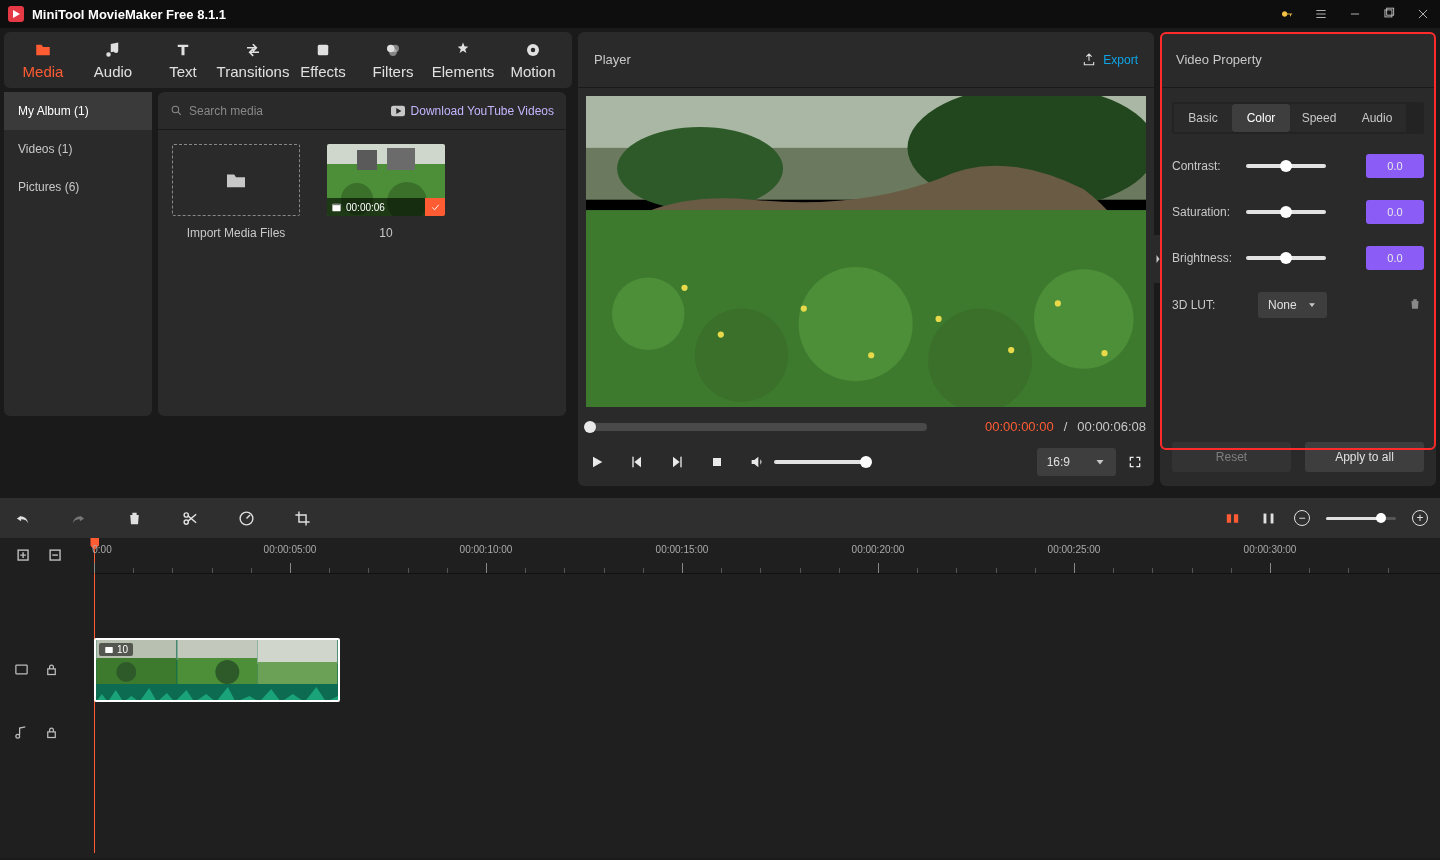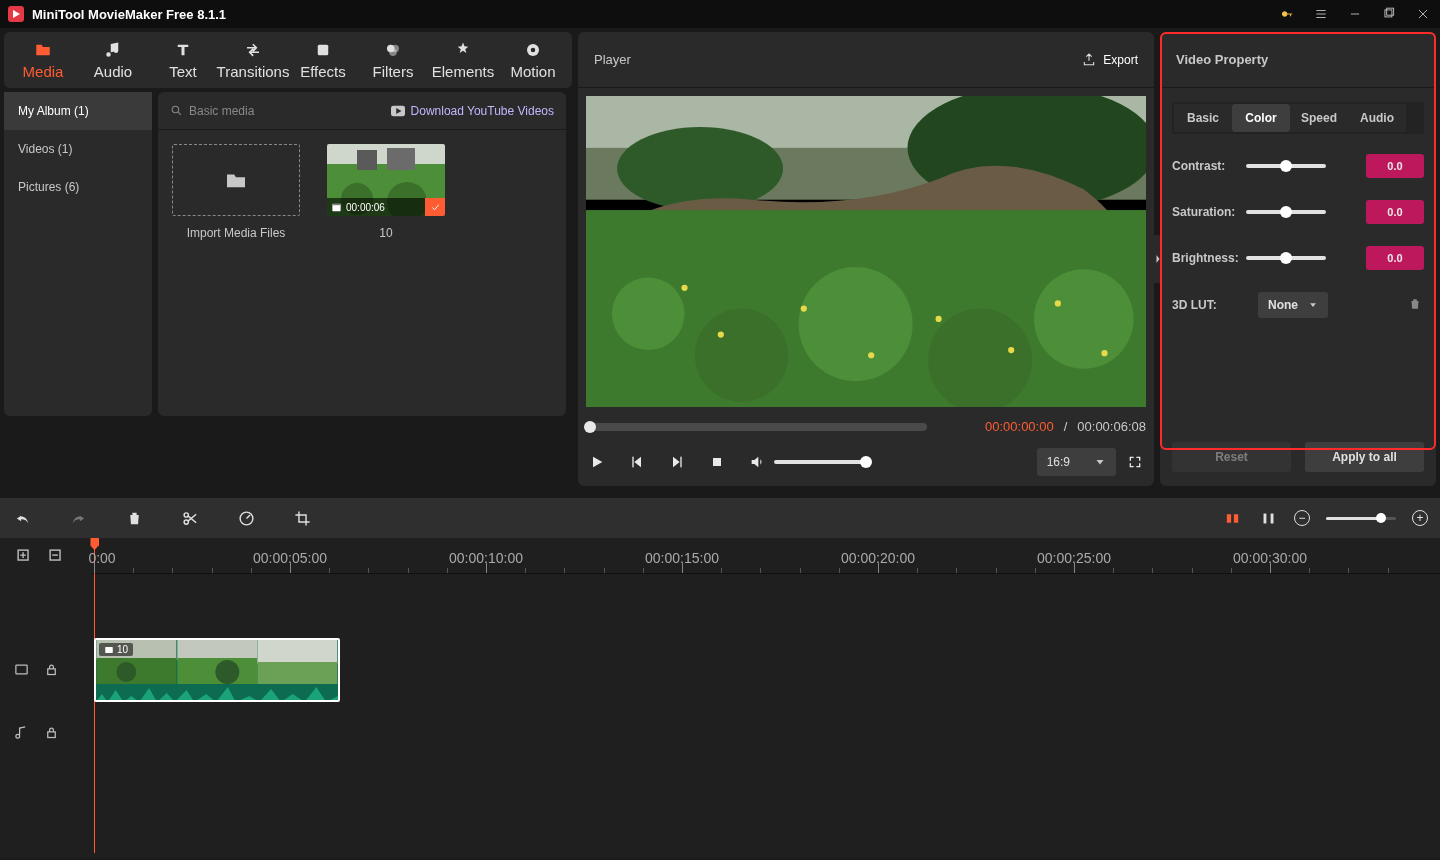--- a/index.html
+++ b/index.html
@@ -74,33 +74,32 @@
     height: 56px;
     display: flex;
     align-items: center;
     justify-content: space-between;
     padding: 0 16px;
     border-bottom: 1px solid #1a1a1a;
   }
   .panel-header-title { font-size: 13px; }
   .export-btn {
     display: flex; align-items: center; gap: 6px; cursor: pointer;
-    color: #ffffff;
+    color: #0ea5e9;
   }
   .export-btn svg { width: 16px; height: 16px; stroke:#e0e0e0; fill:none; stroke-width:1.6; }
 
   
   .property-panel {
     background: #2a2a2a;
     border-radius: 6px;
     flex: 0 0 276px;
     display: flex;
     flex-direction: column;
     position: relative;
-    font-weight: bold;
   }
   .prop-body-outline {
     position: absolute;
     top: 0; left: 0; right: 0; height: 418px;
     border: 2px solid #ff2b2b;
     border-radius: 6px;
     pointer-events: none;
   }
   .sidebar {
     background: #2a2a2a;
@@ -226,21 +225,21 @@
   .prop-row { display:flex; align-items:center; gap:10px; }
   .prop-label { width:64px; font-size:12px; color:#c8c8c8; }
   .prop-slider {
     flex:0 0 80px; height:4px; background:#e2e2e2; border-radius:2px; position:relative;
   }
   .prop-slider .pth {
     position:absolute; left:50%; top:50%; transform:translate(-50%,-50%);
     width:12px;height:12px;border-radius:50%;background:#fff;
   }
   .prop-val {
-    width:58px; height:24px; background:#be185d; border-radius:3px;
+    width:58px; height:24px; background:#8b5cf6; border-radius:3px;
     display:flex;align-items:center;justify-content:center; color:#e9e9e9; font-size:11px;
     margin-left:auto;
   }
   .lut-select {
     background:#3e3e3e; height:26px; border-radius:3px; padding:0 10px;
     display:flex;align-items:center;gap:10px;cursor:pointer;color:#e0e0e0; font-size:12px;
     margin-left:12px;
   }
   .lut-select svg{width:10px;height:10px;fill:#c8c8c8;}
   .trash-btn { margin-left:auto; width:16px;height:16px; cursor:pointer;}
@@ -277,21 +276,21 @@
   .zoom-track .zt { position:absolute; left:78%; top:50%; transform:translate(-50%,-50%); width:10px;height:10px;background:#fff;border-radius:50%;}
   .zoom-btn { width:16px;height:16px;border:1.5px solid #e0e0e0;border-radius:50%;display:flex;align-items:center;justify-content:center;cursor:pointer;font-size:12px;line-height:1;color:#e0e0e0;}
 
   .ruler-row {
     height:36px; display:flex;
   }
   .track-head-col { width:92px; flex:0 0 92px; }
   .ruler {
     flex:1; position:relative; border-bottom:1px solid #111;
   }
-  .ruler-label { position:absolute; top:12px; font-size:14px; color:#aaa; transform:translateX(-50%);}
+  .ruler-label { position:absolute; top:6px; font-size:10px; color:#aaa; transform:translateX(-50%);}
   .tick { position:absolute; bottom:0; width:1px; background:#555; }
   .tick.major { height:10px; background:#888;}
   .tick.minor { height:5px; }
   .playhead {
     position:absolute; top:0; bottom:-280px; width:1px; background:#ff5c33;
   }
   .playhead .ph-head {
     position:absolute;top:0;left:50%;transform:translateX(-50%);
     width:9px;height:12px;background:#ff5c33;clip-path:polygon(0 0,100% 0,100% 60%,50% 100%,0 60%);
   }
@@ -581,21 +580,21 @@
     <div class="sidebar-item">Videos (1)</div>
     <div class="sidebar-item">Pictures (6)</div>
   </div>
   <div class="media-area">
     <div class="media-toolbar">
       <div class="search-media">
         <svg viewBox="0 0 24 24">
             <circle cx="10" cy="10" r="6" fill="none" stroke="#888" stroke-width="2"></circle>
             <path d="M15 15l5 5" stroke="#888" stroke-width="2"></path>
           </svg>
-        <span>Basic media</span>
+        <span>Search media</span>
       </div>
       <div class="yt-link">
         <svg viewBox="0 0 24 18">
             <rect width="24" height="18" rx="4"></rect>
             <polygon points="9,4 18,9 9,14" fill="#2a2a2a"></polygon>
           </svg>
         <span>Download YouTube Videos</span>
       </div>
     </div>
     <div class="media-content">

